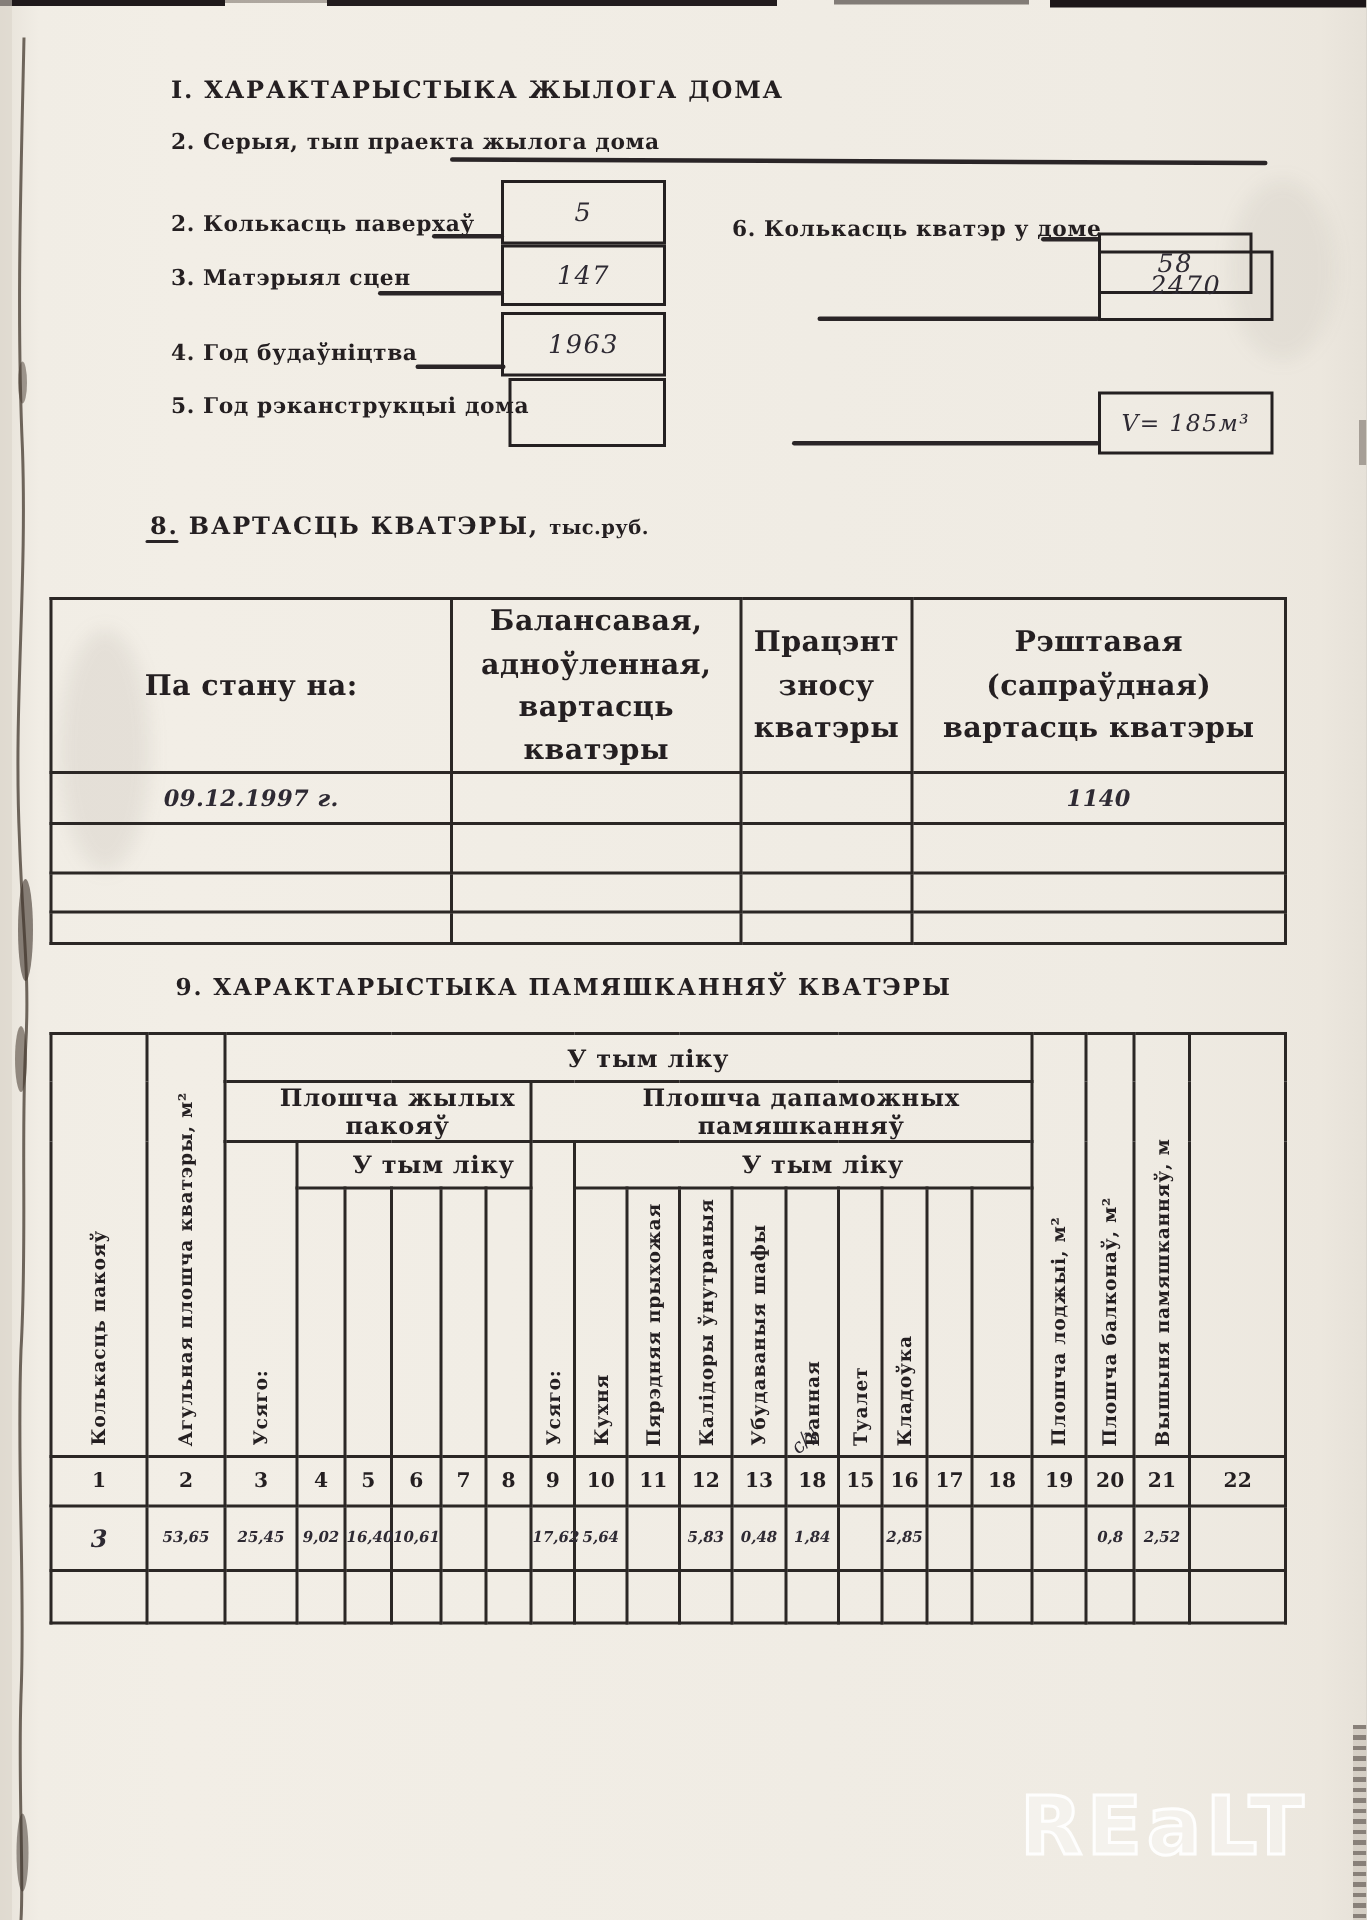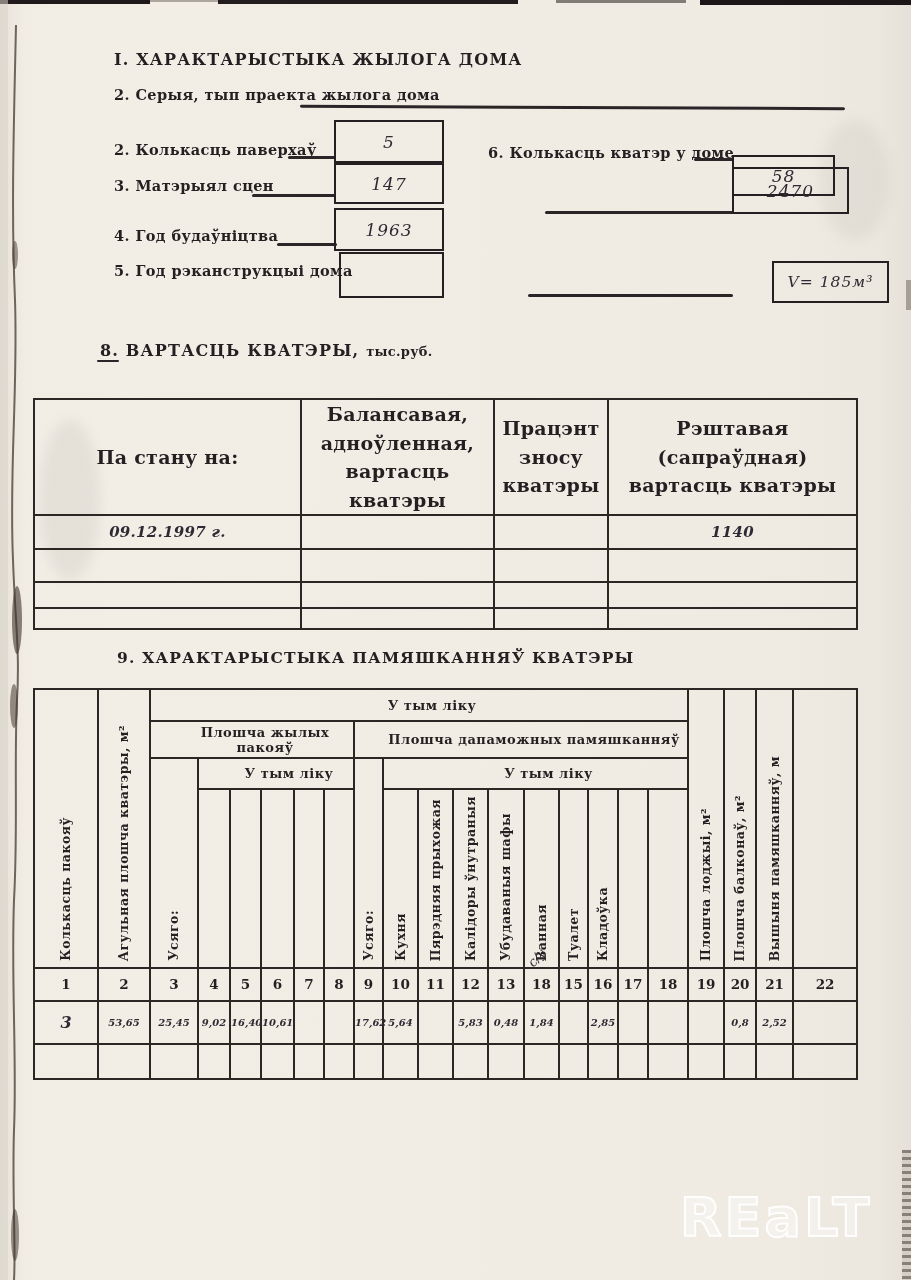--- a/index.html
+++ b/index.html
@@ -21,21 +21,21 @@
   .t8 td{font-size:19px;line-height:1.5;letter-spacing:.3px;}
   .th-multi{white-space:pre-line;}
   .t8 .hand{font-size:15px;}
   .t9 td{font-size:12.5px;}
   .rot{vertical-align:bottom;}
   .rot .vt{
     writing-mode:vertical-rl;transform:rotate(180deg);
     white-space:nowrap;margin:0 auto;padding:6px 0;
     font-weight:bold;font-size:12.5px;letter-spacing:.5px;line-height:1.1;
   }
-  .t9 .grp{font-size:13px;letter-spacing:.5px;padding-left:26px;}
+  .t9 .grp{font-size:16px;letter-spacing:.5px;padding-left:26px;}
   .t9 .num{font-size:13.5px;}
   .t9 .dat{font-size:12px;white-space:nowrap;}
   .t9 .dat.hand{font-size:10px;}
   .handnote{
     position:absolute;left:2px;bottom:2px;transform:rotate(-48deg);
     font-style:italic;font-weight:normal;font-size:13px;color:#2e2a33;
   }
   .edge-seg{position:absolute;}
   .wm{
     position:absolute;left:680px;top:1186px;
@@ -105,21 +105,21 @@
   <div class="vbox" style="left:334px;top:208px;width:106px;height:39px;">
     <span class="hand">1963</span>
   </div>
 
   <div class="lbl" style="left:114px;top:262px;">5. Год рэканструкцыі дома</div>
   <div class="vbox" style="left:339px;top:252px;width:101px;height:42px;">
     <span class="hand"></span>
   </div>
 
   <div class="fline" style="left:528px;top:294px;width:205px;"></div>
-  <div class="vbox" style="left:772px;top:261px;width:113px;height:38px;text-align:right;">
+  <div class="vbox" style="left:732px;top:261px;width:113px;height:38px;text-align:right;">
     <span class="hand" style="font-size:15.5px;">V= 185м³</span>
   </div>
 
   <div class="fline" style="left:97px;top:360px;width:22px;height:2px;"></div>
   <div class="sect-title" style="left:100px;top:341px;">
     <span>8. ВАРТАСЦЬ КВАТЭРЫ,</span>
     <span class="unit">тыс.руб.</span>
   </div>
 
   <table class="t8" style="left:33px;top:398px;width:823px;">

